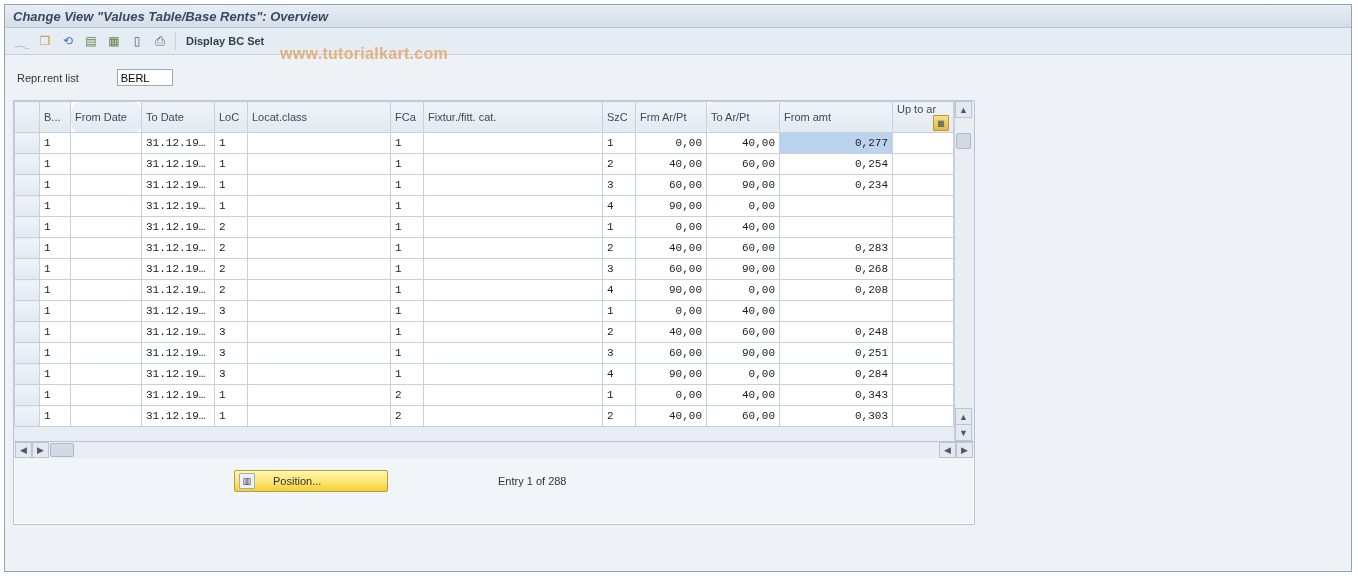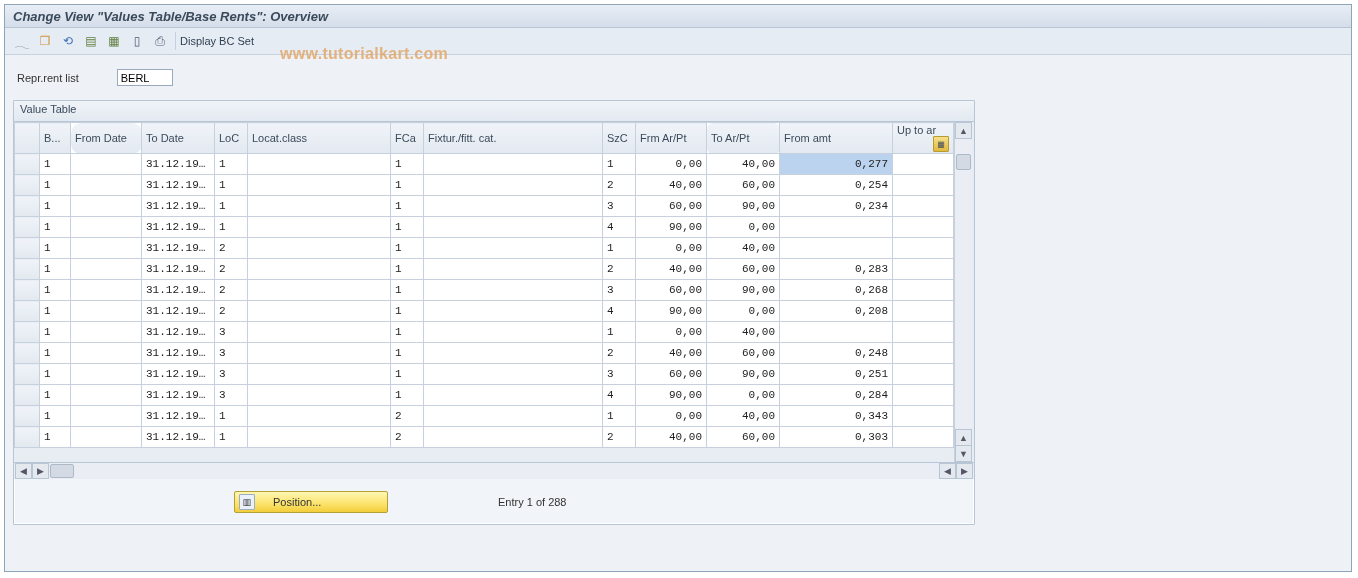--- a/index.html
+++ b/index.html
@@ -55,20 +55,22 @@
   }
   .sep {
     width: 1px;
     height: 18px;
     background: #c7d1dd;
     margin: 0 3px;
   }
   .bc-set-link {
     font-size: 11px;
     color: #2f3e51;
+    margin-left: 6px;
+    font-weight: bold;
   }
   .watermark {
     position: absolute;
     left: 275px;
     top: 17px;
     font-size: 16px;
     font-weight: bold;
     color: #e2a86a;
     opacity: 0.85;
     letter-spacing: 0.3px;
@@ -287,21 +289,20 @@
     <span class="bc-set-link">Display BC Set</span>
     <span class="watermark">www.tutorialkart.com</span>
   </div>
 
   <div class="filter-row">
     <span>Repr.rent list</span>
     <input type="text" value="BERL" style="">
   </div>
 
   <div class="panel">
-    <div class="panel-header">Value Table</div>
 
     <div class="grid-wrap">
       <div style="overflow:hidden;">
         <table class="grid" id="grid">
           <thead>
             <tr id="hdr-row">
                 <th style="width: 16px;"></th>
                 <th style="width: 22px;"><span>B...</span></th>
                 <th style="width: 62px; border-radius: 10px;"><span>From Date</span></th>
                 <th style="width: 64px; margin-left: 16px;"><span>To Date</span></th>

